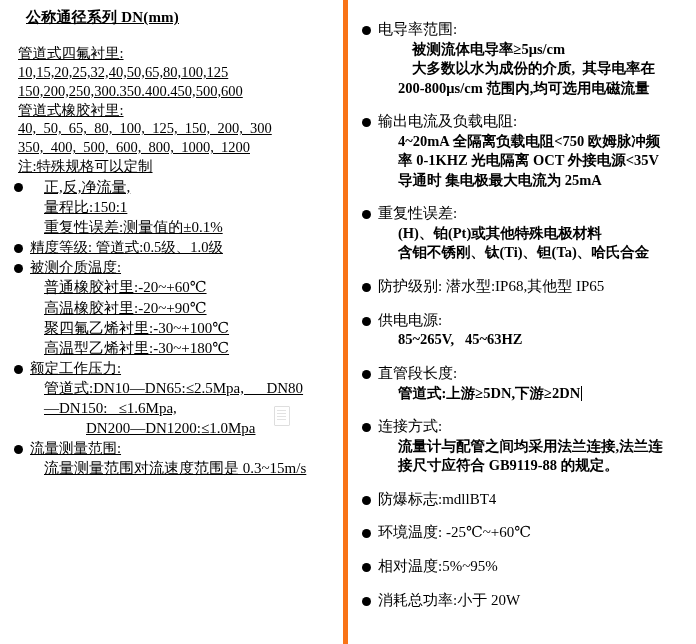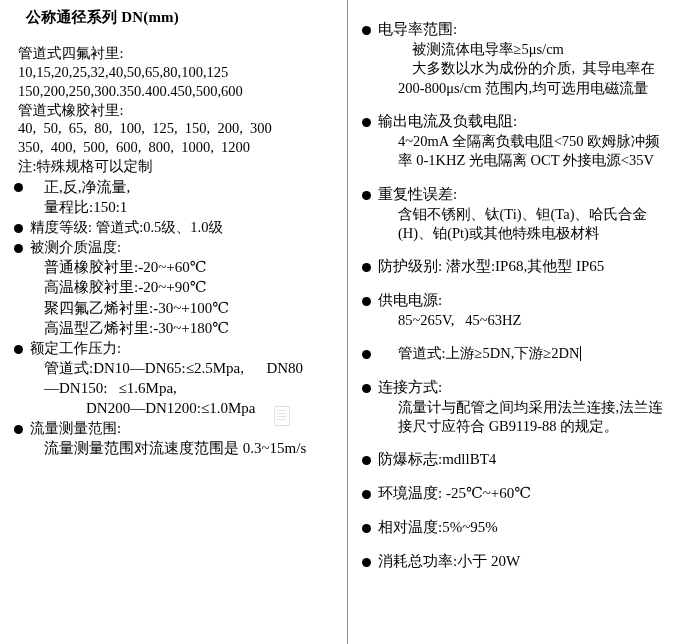--- a/index.html
+++ b/index.html
@@ -21,21 +21,22 @@
     box-sizing: border-box;
     display: flex;
     align-items: stretch;
   }
   .col {
     box-sizing: border-box;
     padding: 6px 6px 4px 8px;
   }
   .col-left {
     width: 348px;
-    border-right: 1px solid #f97316;
+    border-right: 5px solid #f97316;
+    text-decoration: underline;
   }
   .col-right {
     width: 348px;
   }
   .title {
     font-weight: bold;
     font-size: 15px;
     margin: 2px 0 2px 18px;
     letter-spacing: 0.2px;
   }
@@ -70,21 +71,21 @@
   }
   .bullet-lines .ln {
     font-size: 15px;
     line-height: 1.34;
     white-space: pre-wrap;
   }
   .indent1 { padding-left: 14px; }
   .indent2 { padding-left: 34px; }
   .indent3 { padding-left: 56px; }
   .right .bullet-head { font-size: 15px; }
-  .right .ln { font-size: 14.5px; }
+  .right .ln { font-size: 14.5px; font-weight: bold; }
   .right .bullet-item { margin-top: 14px; }
   .right .indent1 { padding-left: 20px; }
   .watermark {
     position: absolute;
     left: 272px;
     top: 405px;
     width: 22px;
     height: 22px;
     opacity: 0.28;
   }
@@ -120,20 +121,21 @@
 
   <div class="col col-left">
     <div class="title">公称通径系列 DN(mm)</div>
     <div class="plain" id="left-intro"><div class="ln">管道式四氟衬里:</div><div class="ln">10,15,20,25,32,40,50,65,80,100,125</div><div class="ln">150,200,250,300.350.400.450,500,600</div><div class="ln">管道式橡胶衬里:</div><div class="ln">40,  50,  65,  80,  100,  125,  150,  200,  300</div><div class="ln">350,  400,  500,  600,  800,  1000,  1200</div><div class="ln">注:特殊规格可以定制</div></div>
     <div id="left-items">
         <div class="bullet-item">
           <span class="dot"></span>
           <div class="bullet-lines">
             <div class="ln indent1">正,反,净流量,</div>
             <div class="ln indent1">量程比:150:1</div>
+            <div class="ln indent1">重复性误差:测量值的±0.1%</div>
           </div>
         </div>
         <div class="bullet-item">
           <span class="dot"></span>
           <div class="bullet-head">精度等级:  管道式:0.5级、1.0级</div>
         </div>
         <div class="bullet-item">
           <span class="dot"></span>
           <div class="bullet-head">被测介质温度:</div>
           <div class="bullet-lines">
@@ -172,43 +174,45 @@
             <div class="ln indent2">大多数以水为成份的介质,  其导电率在</div>
             <div class="ln indent1">200-800μs/cm 范围内,均可选用电磁流量</div>
           </div>
         </div>
         <div class="bullet-item">
           <span class="dot"></span>
           <div class="bullet-head">输出电流及负载电阻:</div>
           <div class="bullet-lines">
             <div class="ln indent1">4~20mA 全隔离负载电阻&lt;750 欧姆脉冲频</div>
             <div class="ln indent1">率 0-1KHZ 光电隔离 OCT 外接电源&lt;35V</div>
+            <div class="ln indent1">导通时 集电极最大电流为 25mA</div>
           </div>
         </div>
         <div class="bullet-item">
           <span class="dot"></span>
           <div class="bullet-head">重复性误差:</div>
           <div class="bullet-lines">
+            <div class="ln indent1">(H)、铂(Pt)或其他特殊电极材料</div>
             <div class="ln indent1">含钼不锈刚、钛(Ti)、钽(Ta)、哈氏合金</div>
-            <div class="ln indent1">(H)、铂(Pt)或其他特殊电极材料</div>
           </div>
         </div>
         <div class="bullet-item">
           <span class="dot"></span>
           <div class="bullet-head">防护级别:   潜水型:IP68,其他型 IP65</div>
         </div>
         <div class="bullet-item">
           <span class="dot"></span>
           <div class="bullet-head">供电电源:</div>
           <div class="bullet-lines">
             <div class="ln indent1">85~265V,   45~63HZ</div>
           </div>
         </div>
         <div class="bullet-item">
           <span class="dot"></span>
+          <div class="bullet-head">直管段长度:</div>
           <div class="bullet-lines">
             <div class="ln indent1">管道式:上游≥5DN,下游≥2DN<span class="caret"></span></div>
           </div>
         </div>
         <div class="bullet-item">
           <span class="dot"></span>
           <div class="bullet-head">连接方式:</div>
           <div class="bullet-lines">
             <div class="ln indent1">流量计与配管之间均采用法兰连接,法兰连</div>
             <div class="ln indent1">接尺寸应符合 GB9119-88 的规定。</div>

